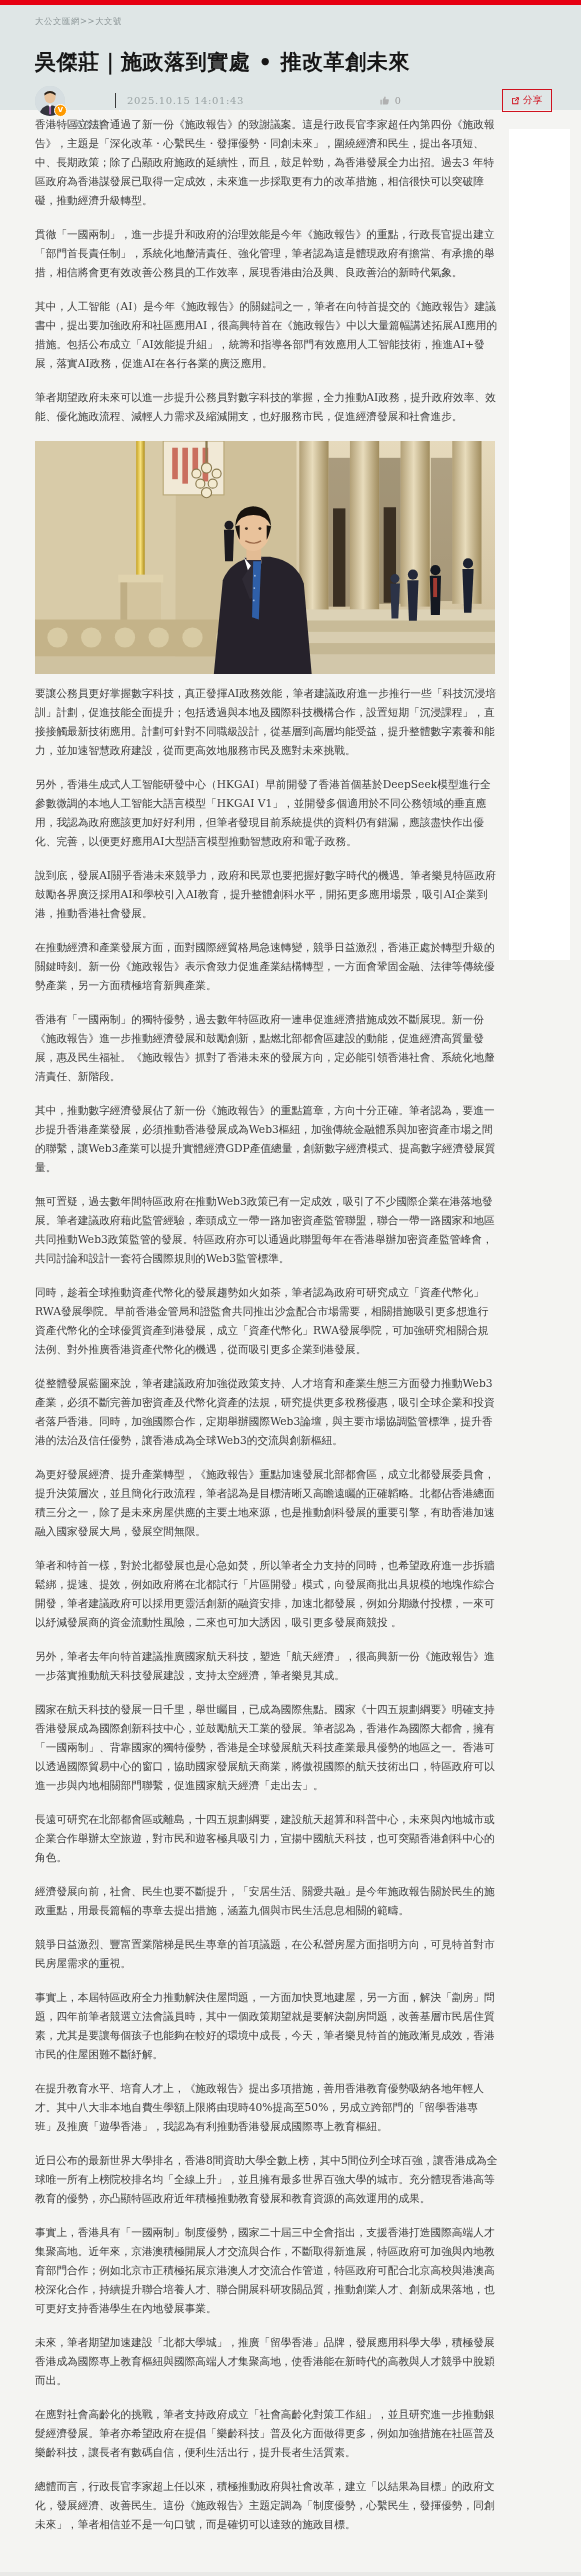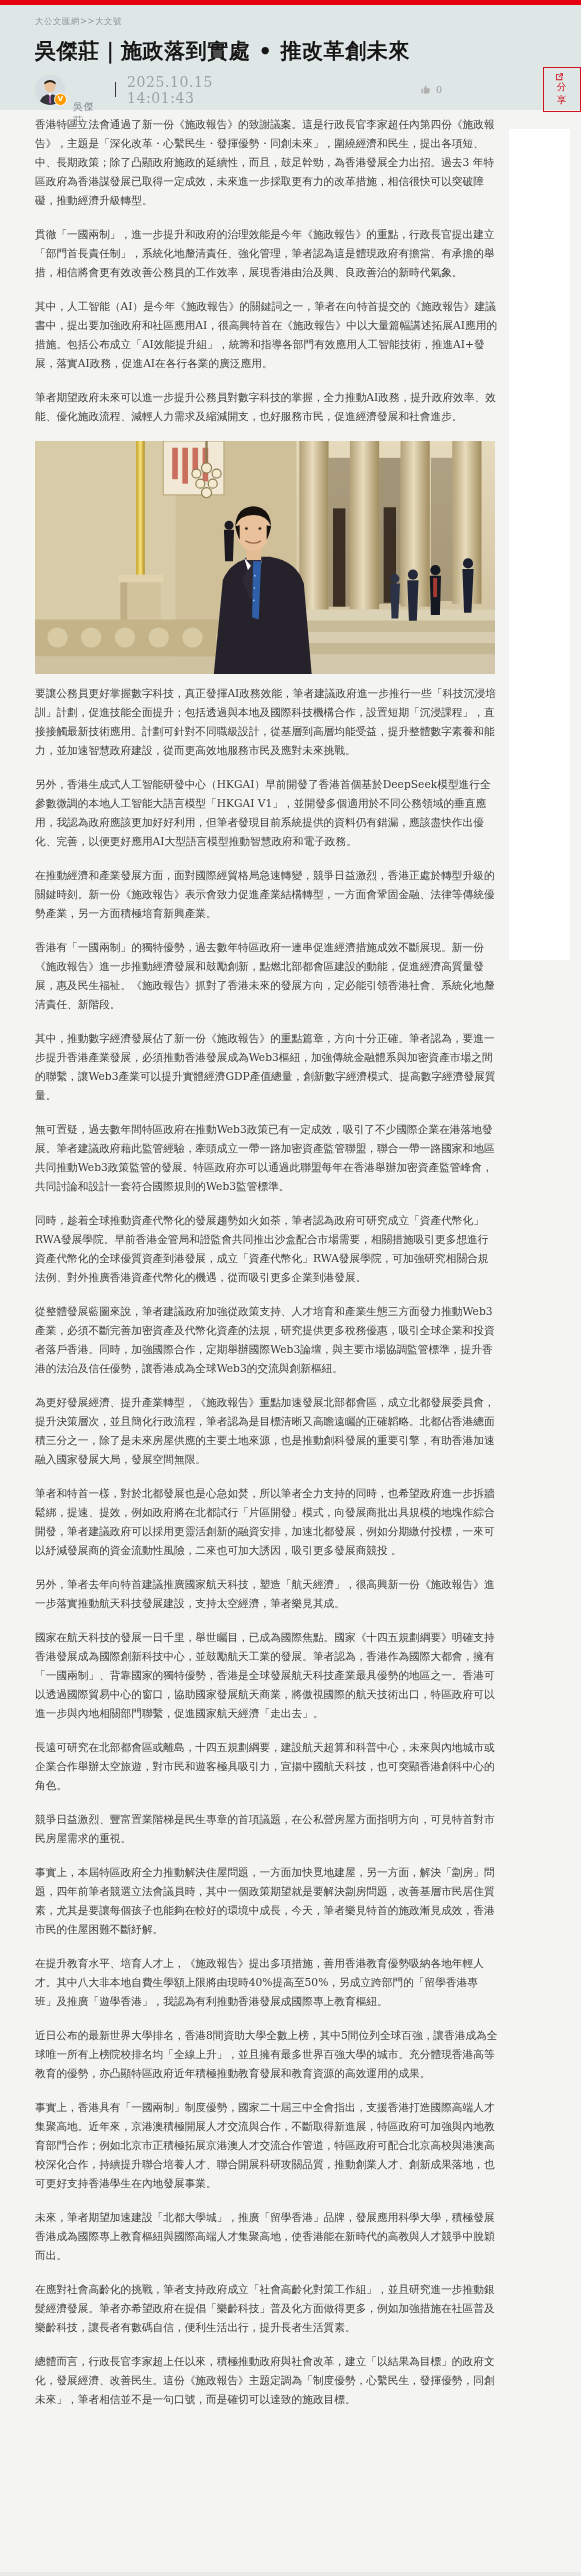--- a/index.html
+++ b/index.html
@@ -20,21 +20,21 @@
     box-sizing: border-box;
   }
   .breadcrumb {
     padding-top: 11.3px;
     font-size: 8.4px;
     color: #8d9798;
     letter-spacing: 0.6px;
   }
   .breadcrumb a { color: #8d9798; text-decoration: none; cursor: pointer; }
   .page-title {
-    margin: 10px 0 0 0;
+    margin: 21px 0 0 0;
     font-size: 21px;
     font-weight: 700;
     color: #161616;
     letter-spacing: 0.6px;
   }
   .meta-row {
     margin-top: 9px;
     display: flex;
     align-items: center;
     height: 31.5px;
@@ -68,38 +68,37 @@
     color: #7f8a8b;
     letter-spacing: 0.6px;
     cursor: pointer;
     margin-top: 48px;
   }
   .meta-divider {
     width: 1.1px; height: 15.8px;
     background: #3a3a3a;
     margin: 0 11.3px 0 10px;
   }
-  .timestamp { font-size: 14px; color: #9aa3a4; letter-spacing: 0.6px; }
+  .timestamp { font-size: 10px; color: #9aa3a4; letter-spacing: 0.6px; }
   .like-wrap {
     display: flex; align-items: center;
     margin-left: 135px;
     cursor: pointer;
   }
   .like-count { margin-left: 4.5px; font-size: 9.6px; color: #9a9a9a; }
   .share-button {
     margin-left: 101px;
     border: 0.6px solid #d0121f;
     color: #d0121f;
     background: transparent;
     font-size: 9.6px;
     padding: 3.9px 9px 4.5px 7.9px;
     display: flex; align-items: center;
     cursor: pointer;
     font-family: Liberation Serif, serif;
-    flex-direction: column;
   }
   .share-button .share-glyph { margin-right: 3.4px; display: inline-flex; }
 
   .content {
     padding: 5px 0 0 35px;
     width: 463px;
     box-sizing: content-box;
   }
   .content p {
     margin: 0 0 15px 0;
@@ -299,31 +298,33 @@
         <path d="M420 152 Q416 170 412 176 L412 150 Z" fill="#17120e"></path>
         <path d="M374 178 Q388 186 402 178" stroke="#9c6a4a" stroke-width="2.4" fill="none"></path>
         <circle cx="376" cy="156" r="2.6" fill="#3a2a1e"></circle>
           <circle cx="400" cy="156" r="2.6" fill="#3a2a1e"></circle>
       </g>
     </svg>
 
     <div>
         <p>要讓公務員更好掌握數字科技，真正發揮AI政務效能，筆者建議政府進一步推行一些「科技沉浸培訓」計劃，促進技能全面提升；包括透過與本地及國際科技機構合作，設置短期「沉浸課程」，直接接觸最新技術應用。計劃可針對不同職級設計，從基層到高層均能受益，提升整體數字素養和能力，並加速智慧政府建設，從而更高效地服務市民及應對未來挑戰。</p>
         <p>另外，香港生成式人工智能研發中心（HKGAI）早前開發了香港首個基於DeepSeek模型進行全參數微調的本地人工智能大語言模型「HKGAI V1」，並開發多個適用於不同公務領域的垂直應用，我認為政府應該更加好好利用，但筆者發現目前系統提供的資料仍有錯漏，應該盡快作出優化、完善，以便更好應用AI大型語言模型推動智慧政府和電子政務。</p>
+        <p>說到底，發展AI關乎香港未來競爭力，政府和民眾也要把握好數字時代的機遇。筆者樂見特區政府鼓勵各界廣泛採用AI和學校引入AI教育，提升整體創科水平，開拓更多應用場景，吸引AI企業到港，推動香港社會發展。</p>
         <p>在推動經濟和產業發展方面，面對國際經貿格局急速轉變，競爭日益激烈，香港正處於轉型升級的關鍵時刻。新一份《施政報告》表示會致力促進產業結構轉型，一方面會鞏固金融、法律等傳統優勢產業，另一方面積極培育新興產業。</p>
         <p>香港有「一國兩制」的獨特優勢，過去數年特區政府一連串促進經濟措施成效不斷展現。新一份《施政報告》進一步推動經濟發展和鼓勵創新，點燃北部都會區建設的動能，促進經濟高質量發展，惠及民生福祉。《施政報告》抓對了香港未來的發展方向，定必能引領香港社會、系統化地釐清責任、新階段。</p>
         <p>其中，推動數字經濟發展佔了新一份《施政報告》的重點篇章，方向十分正確。筆者認為，要進一步提升香港產業發展，必須推動香港發展成為Web3樞紐，加強傳統金融體系與加密資產市場之間的聯繫，讓Web3產業可以提升實體經濟GDP產值總量，創新數字經濟模式、提高數字經濟發展質量。</p>
         <p>無可置疑，過去數年間特區政府在推動Web3政策已有一定成效，吸引了不少國際企業在港落地發展。筆者建議政府藉此監管經驗，牽頭成立一帶一路加密資產監管聯盟，聯合一帶一路國家和地區共同推動Web3政策監管的發展。特區政府亦可以通過此聯盟每年在香港舉辦加密資產監管峰會，共同討論和設計一套符合國際規則的Web3監管標準。</p>
         <p>同時，趁着全球推動資產代幣化的發展趨勢如火如荼，筆者認為政府可研究成立「資產代幣化」RWA發展學院。早前香港金管局和證監會共同推出沙盒配合市場需要，相關措施吸引更多想進行資產代幣化的全球優質資產到港發展，成立「資產代幣化」RWA發展學院，可加強研究相關合規法例、對外推廣香港資產代幣化的機遇，從而吸引更多企業到港發展。</p>
         <p>從整體發展藍圖來說，筆者建議政府加強從政策支持、人才培育和產業生態三方面發力推動Web3產業，必須不斷完善加密資產及代幣化資產的法規，研究提供更多稅務優惠，吸引全球企業和投資者落戶香港。同時，加強國際合作，定期舉辦國際Web3論壇，與主要市場協調監管標準，提升香港的法治及信任優勢，讓香港成為全球Web3的交流與創新樞紐。</p>
         <p>為更好發展經濟、提升產業轉型，《施政報告》重點加速發展北部都會區，成立北都發展委員會，提升決策層次，並且簡化行政流程，筆者認為是目標清晰又高瞻遠矚的正確韜略。北都佔香港總面積三分之一，除了是未來房屋供應的主要土地來源，也是推動創科發展的重要引擎，有助香港加速融入國家發展大局，發展空間無限。</p>
         <p>筆者和特首一樣，對於北都發展也是心急如焚，所以筆者全力支持的同時，也希望政府進一步拆牆鬆綁，提速、提效，例如政府將在北都試行「片區開發」模式，向發展商批出具規模的地塊作綜合開發，筆者建議政府可以採用更靈活創新的融資安排，加速北都發展，例如分期繳付投標，一來可以紓減發展商的資金流動性風險，二來也可加大誘因，吸引更多發展商競投 。</p>
         <p>另外，筆者去年向特首建議推廣國家航天科技，塑造「航天經濟」，很高興新一份《施政報告》進一步落實推動航天科技發展建設，支持太空經濟，筆者樂見其成。</p>
         <p>國家在航天科技的發展一日千里，舉世矚目，已成為國際焦點。國家《十四五規劃綱要》明確支持香港發展成為國際創新科技中心，並鼓勵航天工業的發展。筆者認為，香港作為國際大都會，擁有「一國兩制」、背靠國家的獨特優勢，香港是全球發展航天科技產業最具優勢的地區之一。香港可以透過國際貿易中心的窗口，協助國家發展航天商業，將傲視國際的航天技術出口，特區政府可以進一步與內地相關部門聯繫，促進國家航天經濟「走出去」。</p>
         <p>長遠可研究在北部都會區或離島，十四五規劃綱要，建設航天超算和科普中心，未來與內地城市或企業合作舉辦太空旅遊，對市民和遊客極具吸引力，宣揚中國航天科技，也可突顯香港創科中心的角色。</p>
+        <p>經濟發展向前，社會、民生也要不斷提升，「安居生活、關愛共融」是今年施政報告關於民生的施政重點，用最長篇幅的專章去提出措施，涵蓋九個與市民生活息息相關的範疇。</p>
         <p>競爭日益激烈、豐富置業階梯是民生專章的首項議題，在公私營房屋方面指明方向，可見特首對市民房屋需求的重視。</p>
         <p>事實上，本屆特區政府全力推動解決住屋問題，一方面加快覓地建屋，另一方面，解決「劏房」問題，四年前筆者競選立法會議員時，其中一個政策期望就是要解決劏房問題，改善基層市民居住質素，尤其是要讓每個孩子也能夠在較好的環境中成長，今天，筆者樂見特首的施政漸見成效，香港市民的住屋困難不斷紓解。</p>
         <p>在提升教育水平、培育人才上，《施政報告》提出多項措施，善用香港教育優勢吸納各地年輕人才。其中八大非本地自費生學額上限將由現時40%提高至50%，另成立跨部門的「留學香港專班」及推廣「遊學香港」，我認為有利推動香港發展成國際專上教育樞紐。</p>
         <p>近日公布的最新世界大學排名，香港8間資助大學全數上榜，其中5間位列全球百強，讓香港成為全球唯一所有上榜院校排名均「全線上升」，並且擁有最多世界百強大學的城市。充分體現香港高等教育的優勢，亦凸顯特區政府近年積極推動教育發展和教育資源的高效運用的成果。</p>
         <p>事實上，香港具有「一國兩制」制度優勢，國家二十屆三中全會指出，支援香港打造國際高端人才集聚高地。近年來，京港澳積極開展人才交流與合作，不斷取得新進展，特區政府可加強與內地教育部門合作；例如北京市正積極拓展京港澳人才交流合作管道，特區政府可配合北京高校與港澳高校深化合作，持續提升聯合培養人才、聯合開展科研攻關品質，推動創業人才、創新成果落地，也可更好支持香港學生在內地發展事業。</p>
         <p>未來，筆者期望加速建設「北都大學城」，推廣「留學香港」品牌，發展應用科學大學，積極發展香港成為國際專上教育樞紐與國際高端人才集聚高地，使香港能在新時代的高教與人才競爭中脫穎而出。</p>
         <p>在應對社會高齡化的挑戰，筆者支持政府成立「社會高齡化對策工作組」，並且研究進一步推動銀髮經濟發展。筆者亦希望政府在提倡「樂齡科技」普及化方面做得更多，例如加強措施在社區普及樂齡科技，讓長者有數碼自信，便利生活出行，提升長者生活質素。</p>
         <p>總體而言，行政長官李家超上任以來，積極推動政府與社會改革，建立「以結果為目標」的政府文化，發展經濟、改善民生。這份《施政報告》主題定調為「制度優勢，心繫民生，發揮優勢，同創未來」，筆者相信並不是一句口號，而是確切可以達致的施政目標。</p>
       </div>
   </div>

